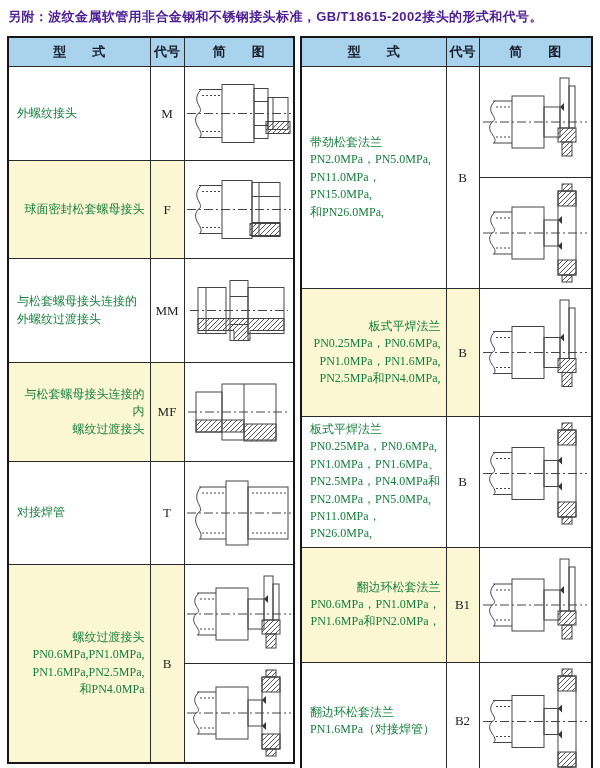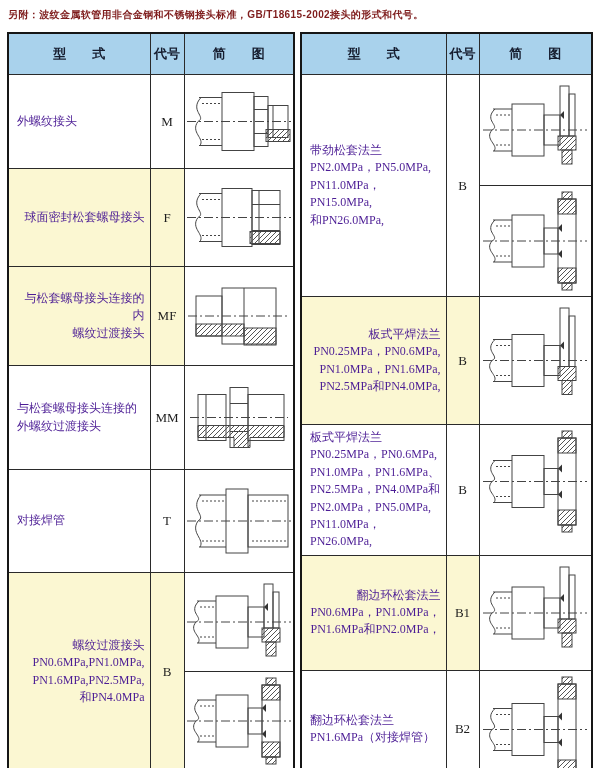--- a/index.html
+++ b/index.html
@@ -1,25 +1,25 @@
 <!DOCTYPE html>
 <html><head>
 <meta charset="utf-8">
 <style>
   html,body{margin:0;padding:0;background:#fff;}
   body{width:600px;height:768px;overflow:hidden;font-family:"Liberation Sans",sans-serif;}
   .page{padding:5px 7px;}
-  .title{font-family:"Liberation Sans",sans-serif;font-weight:bold;font-size:10px;color:#7f1d1d;
+  .title{font-family:"Liberation Sans",sans-serif;font-weight:bold;font-size:13px;color:#4c1d95;
          margin:3px 0 10px 1px;letter-spacing:0.4px;white-space:nowrap;}
   .tables{display:flex;gap:5px;align-items:flex-start;}
   table{border-collapse:collapse;table-layout:fixed;border:2px solid #161616;}
   th,td{border:1px solid #2a2a2a;}
   th{background:#a9d2ec;font-family:"Liberation Serif",serif;font-size:13px;font-weight:bold;
-     color:#151c2e;height:24px;padding:8px 0;}
-  td.type{font-family:"Liberation Serif",serif;font-size:12px;color:#4c1d95;
+     color:#151c2e;height:24px;padding:2px 0;}
+  td.type{font-family:"Liberation Serif",serif;font-size:12px;color:#15803d;
           padding:4px 5px 4px 8px;vertical-align:middle;background:#fff;}
   td.code{font-family:"Liberation Serif",serif;font-size:13px;color:#1d1d1d;
           text-align:center;vertical-align:middle;background:#fff;}
   td.diagram{padding:0;background:#fff;vertical-align:top;}
   .hl{background:#fbf7d2 !important;text-align:right;}
   .tline{line-height:1.45;}
   .diag-stack{display:flex;flex-direction:column;}
   .diag-stack > div{display:flex;align-items:center;justify-content:center;overflow:hidden;}
   .diag-stack > div + div{border-top:1px solid #2a2a2a;}
   svg{display:block;}
@@ -101,59 +101,59 @@
                     <line x1="66" y1="32.5" x2="94" y2="32.5" stroke="#444444" stroke-width="1"></line>
                     <line x1="66" y1="58.5" x2="94" y2="58.5" stroke="#444444" stroke-width="1"></line>
                     <line x1="73" y1="18.5" x2="73" y2="72.5" stroke="#444444" stroke-width="1"></line>
                     <rect x="64" y="59.5" width="30" height="12" fill="url(#hatch)" stroke="#444444" stroke-width="1"></rect>
                     <line x1="1" y1="45.5" x2="105" y2="45.5" stroke="#444444" stroke-width="1" stroke-dasharray="9,3,2,3"></line>
                   </svg>
                 </div>
               </div>
             </td>
           </tr>
-          <tr style="height: 98px;">
-            <td class="type hl">
-              <div class="tline">与松套螺母接头连接的内</div>
-              <div class="tline">螺纹过渡接头</div>
-            </td>
-            <td class="code hl">MF</td>
-            <td class="diagram">
-              <div class="diag-stack">
-                <div style="height: 98px;">
-                  <svg width="106" height="92" viewBox="0 0 106 92">
-                    <rect x="10" y="26" width="26" height="40" fill="none" stroke="#444444" stroke-width="1"></rect>
-                    <rect x="36" y="18" width="54" height="56" fill="none" stroke="#444444" stroke-width="1"></rect>
-                    <line x1="58" y1="18" x2="58" y2="74" stroke="#444444" stroke-width="1"></line>
-                    <rect x="10" y="54" width="48" height="12" fill="url(#hatch)" stroke="#444444" stroke-width="1"></rect>
-                    <rect x="58" y="58" width="32" height="17" fill="url(#hatch)" stroke="#444444" stroke-width="1"></rect>
-                    <line x1="2" y1="46" x2="102" y2="46" stroke="#444444" stroke-width="1" stroke-dasharray="9,3,2,3"></line>
-                  </svg>
-                </div>
-              </div>
-            </td>
-          </tr>
           <tr style="height: 103px;">
             <td class="type">
               <div class="tline">与松套螺母接头连接的</div>
               <div class="tline">外螺纹过渡接头</div>
             </td>
             <td class="code">MM</td>
             <td class="diagram">
               <div class="diag-stack">
                 <div style="height: 103px;">
                   <svg width="106" height="97" viewBox="0 0 106 97">
                     <rect x="12" y="25.5" width="28" height="46" fill="none" stroke="#444444" stroke-width="1"></rect>
                     <line x1="20" y1="25.5" x2="20" y2="71.5" stroke="#444444" stroke-width="1"></line>
                     <rect x="44" y="18.5" width="18" height="60" fill="none" stroke="#444444" stroke-width="1"></rect>
                     <line x1="44" y1="34.5" x2="62" y2="34.5" stroke="#444444" stroke-width="1"></line>
                     <line x1="44" y1="62.5" x2="62" y2="62.5" stroke="#444444" stroke-width="1"></line>
                     <rect x="62" y="25.5" width="36" height="46" fill="none" stroke="#444444" stroke-width="1"></rect>
                     <path d="M12 56.5 L98 56.5 L98 68.5 L64 68.5 L64 78.5 L48 78.5 L48 68.5 L12 68.5 Z" fill="url(#hatch)" stroke="#444444" stroke-width="1"></path>
                     <line x1="4" y1="48.5" x2="102" y2="48.5" stroke="#444444" stroke-width="1" stroke-dasharray="9,3,2,3"></line>
+                  </svg>
+                </div>
+              </div>
+            </td>
+          </tr>
+          <tr style="height: 98px;">
+            <td class="type hl">
+              <div class="tline">与松套螺母接头连接的内</div>
+              <div class="tline">螺纹过渡接头</div>
+            </td>
+            <td class="code hl">MF</td>
+            <td class="diagram">
+              <div class="diag-stack">
+                <div style="height: 98px;">
+                  <svg width="106" height="92" viewBox="0 0 106 92">
+                    <rect x="10" y="26" width="26" height="40" fill="none" stroke="#444444" stroke-width="1"></rect>
+                    <rect x="36" y="18" width="54" height="56" fill="none" stroke="#444444" stroke-width="1"></rect>
+                    <line x1="58" y1="18" x2="58" y2="74" stroke="#444444" stroke-width="1"></line>
+                    <rect x="10" y="54" width="48" height="12" fill="url(#hatch)" stroke="#444444" stroke-width="1"></rect>
+                    <rect x="58" y="58" width="32" height="17" fill="url(#hatch)" stroke="#444444" stroke-width="1"></rect>
+                    <line x1="2" y1="46" x2="102" y2="46" stroke="#444444" stroke-width="1" stroke-dasharray="9,3,2,3"></line>
                   </svg>
                 </div>
               </div>
             </td>
           </tr>
           <tr style="height: 102px; padding-left: 20px;">
             <td class="type">
               <div class="tline">对接焊管</div>
             </td>
             <td class="code">T</td>

